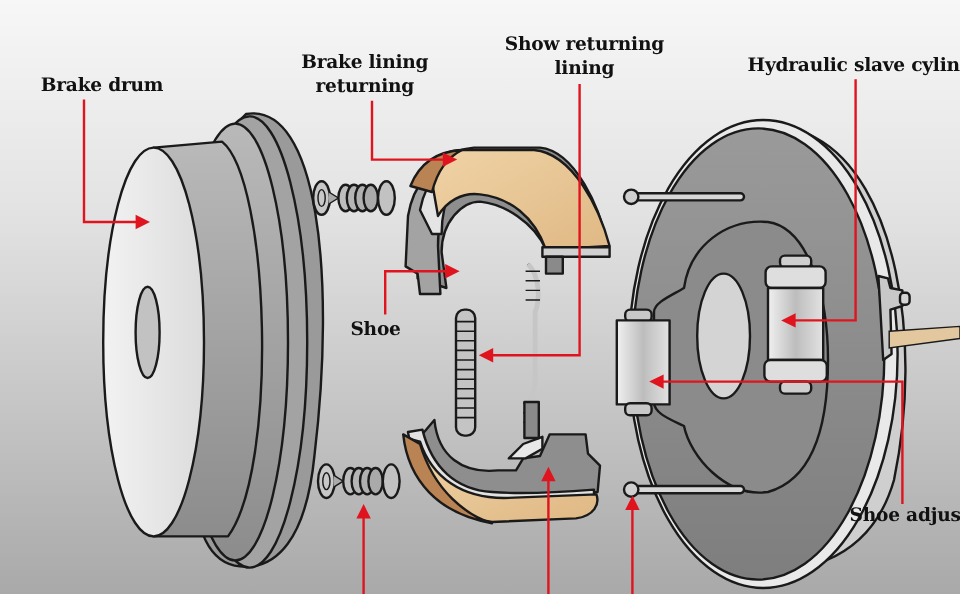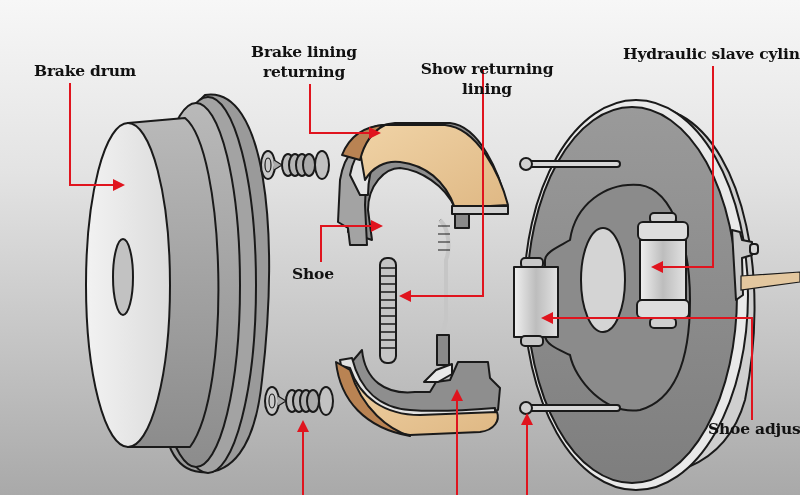--- a/index.html
+++ b/index.html
@@ -176,21 +176,21 @@
     </g>
   </svg>
 
   <div class="label" style="left:34px; top:61px;text-align:center;">Brake drum</div>
 
   <div class="label" style="left:246px; top:42px; width:116px;">
     <div>Brake lining</div>
     <div>returning</div>
   </div>
 
-  <div class="label" style="left:412px; top:27px; width:150px;margin-top:32px;">
+  <div class="label" style="left:412px; top:27px; width:150px;">
     <div>Show returning</div>
     <div>lining</div>
   </div>
 
   <div class="label" style="left:623px; top:44px; text-align:left;">Hydraulic slave cylin</div>
 
   <div class="label" style="left:292px; top:264px;">Shoe</div>
 
   <div class="label" style="left:708px; top:419px; text-align:center;">Shoe adjus</div>
 </div>

